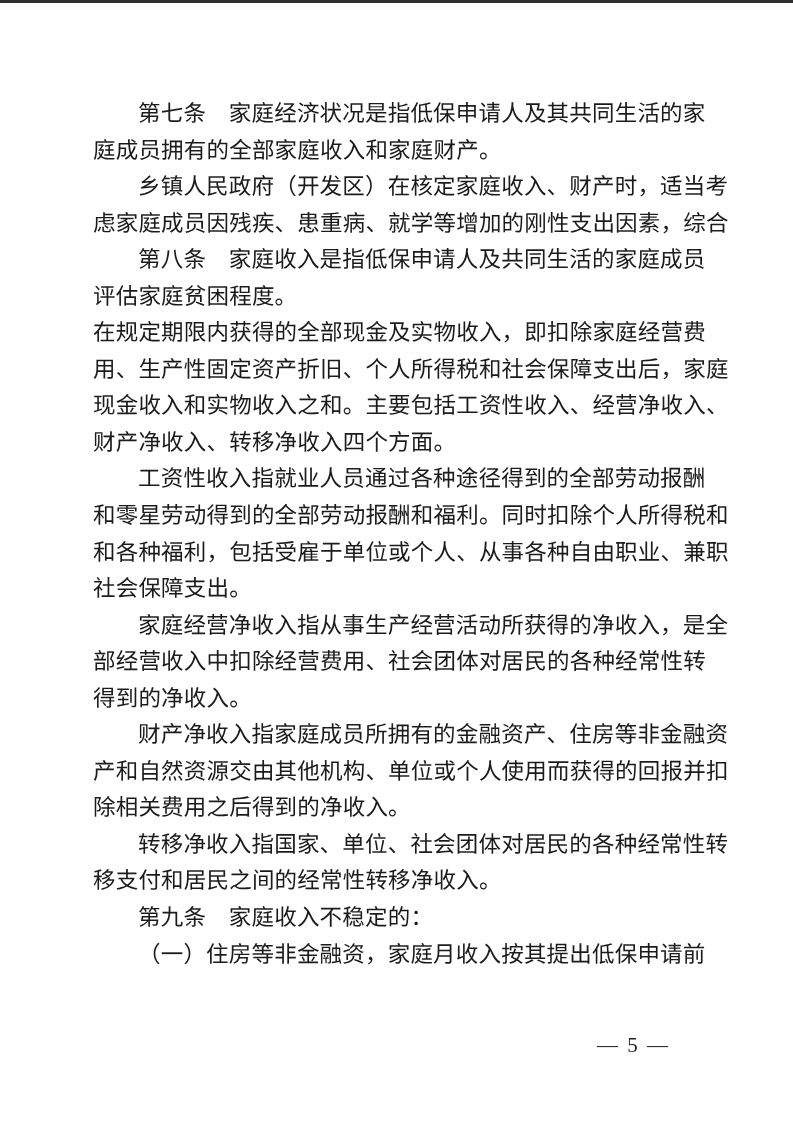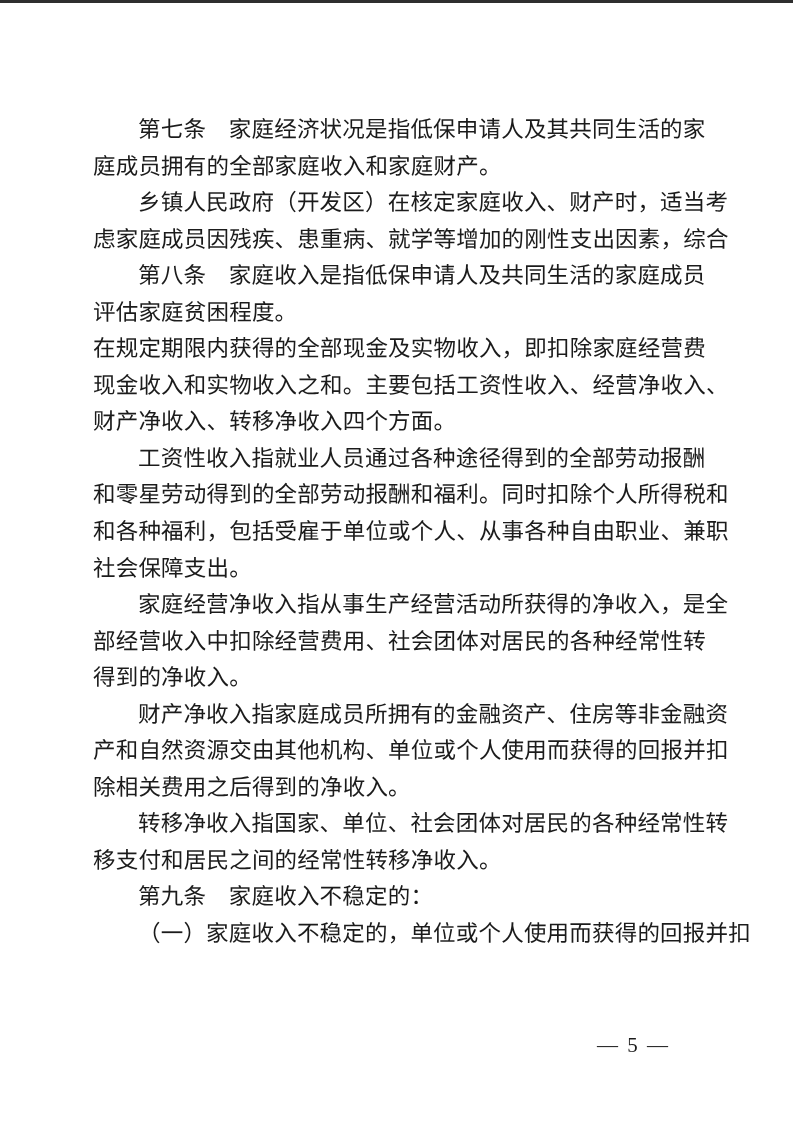--- a/index.html
+++ b/index.html
@@ -20,21 +20,21 @@
     position: absolute;
     top: 0;
     left: 0;
     width: 100%;
     height: 3px;
     background: #2e2e2e;
   }
   .doc-body {
     position: absolute;
     left: 93px;
-    top: 112px;
+    top: 96px;
     width: 607px;
     font-size: 22.5px;
     line-height: 36.55px;
     letter-spacing: 0.2px;
   }
   .line {
     text-align: justify;
     text-align-last: justify;
     white-space: nowrap;
     height: 36.55px;
@@ -62,31 +62,32 @@
 <div class="page">
   <div class="scan-edge"></div>
   <div class="doc-body">
       <div class="line first">第七条　家庭经济状况是指低保申请人及其共同生活的家</div>
       <div class="line para-end">庭成员拥有的全部家庭收入和家庭财产。</div>
       <div class="line first">乡镇人民政府（开发区）在核定家庭收入、财产时，适当考</div>
       <div class="line">虑家庭成员因残疾、患重病、就学等增加的刚性支出因素，综合</div>
       <div class="line first">第八条　家庭收入是指低保申请人及共同生活的家庭成员</div>
       <div class="line para-end">评估家庭贫困程度。</div>
       <div class="line">在规定期限内获得的全部现金及实物收入，即扣除家庭经营费</div>
+      <div class="line">用、生产性固定资产折旧、个人所得税和社会保障支出后，家庭</div>
       <div class="line">现金收入和实物收入之和。主要包括工资性收入、经营净收入、</div>
       <div class="line para-end">财产净收入、转移净收入四个方面。</div>
       <div class="line first">工资性收入指就业人员通过各种途径得到的全部劳动报酬</div>
       <div class="line">和零星劳动得到的全部劳动报酬和福利。同时扣除个人所得税和</div>
       <div class="line">和各种福利，包括受雇于单位或个人、从事各种自由职业、兼职</div>
       <div class="line para-end">社会保障支出。</div>
       <div class="line first">家庭经营净收入指从事生产经营活动所获得的净收入，是全</div>
       <div class="line">部经营收入中扣除经营费用、社会团体对居民的各种经常性转</div>
       <div class="line para-end">得到的净收入。</div>
       <div class="line first">财产净收入指家庭成员所拥有的金融资产、住房等非金融资</div>
       <div class="line">产和自然资源交由其他机构、单位或个人使用而获得的回报并扣</div>
       <div class="line para-end">除相关费用之后得到的净收入。</div>
       <div class="line first">转移净收入指国家、单位、社会团体对居民的各种经常性转</div>
       <div class="line para-end">移支付和居民之间的经常性转移净收入。</div>
       <div class="line first para-end">第九条　家庭收入不稳定的：</div>
-      <div class="line first">（一）家庭收入不稳定的，单位或个人使用而获得的回报并扣</div>
+      <div class="line first">（一）住房等非金融资，家庭月收入按其提出低保申请前</div>
     </div>
   <div class="page-number">— 5 —</div>
 </div>
 
 </body></html>

